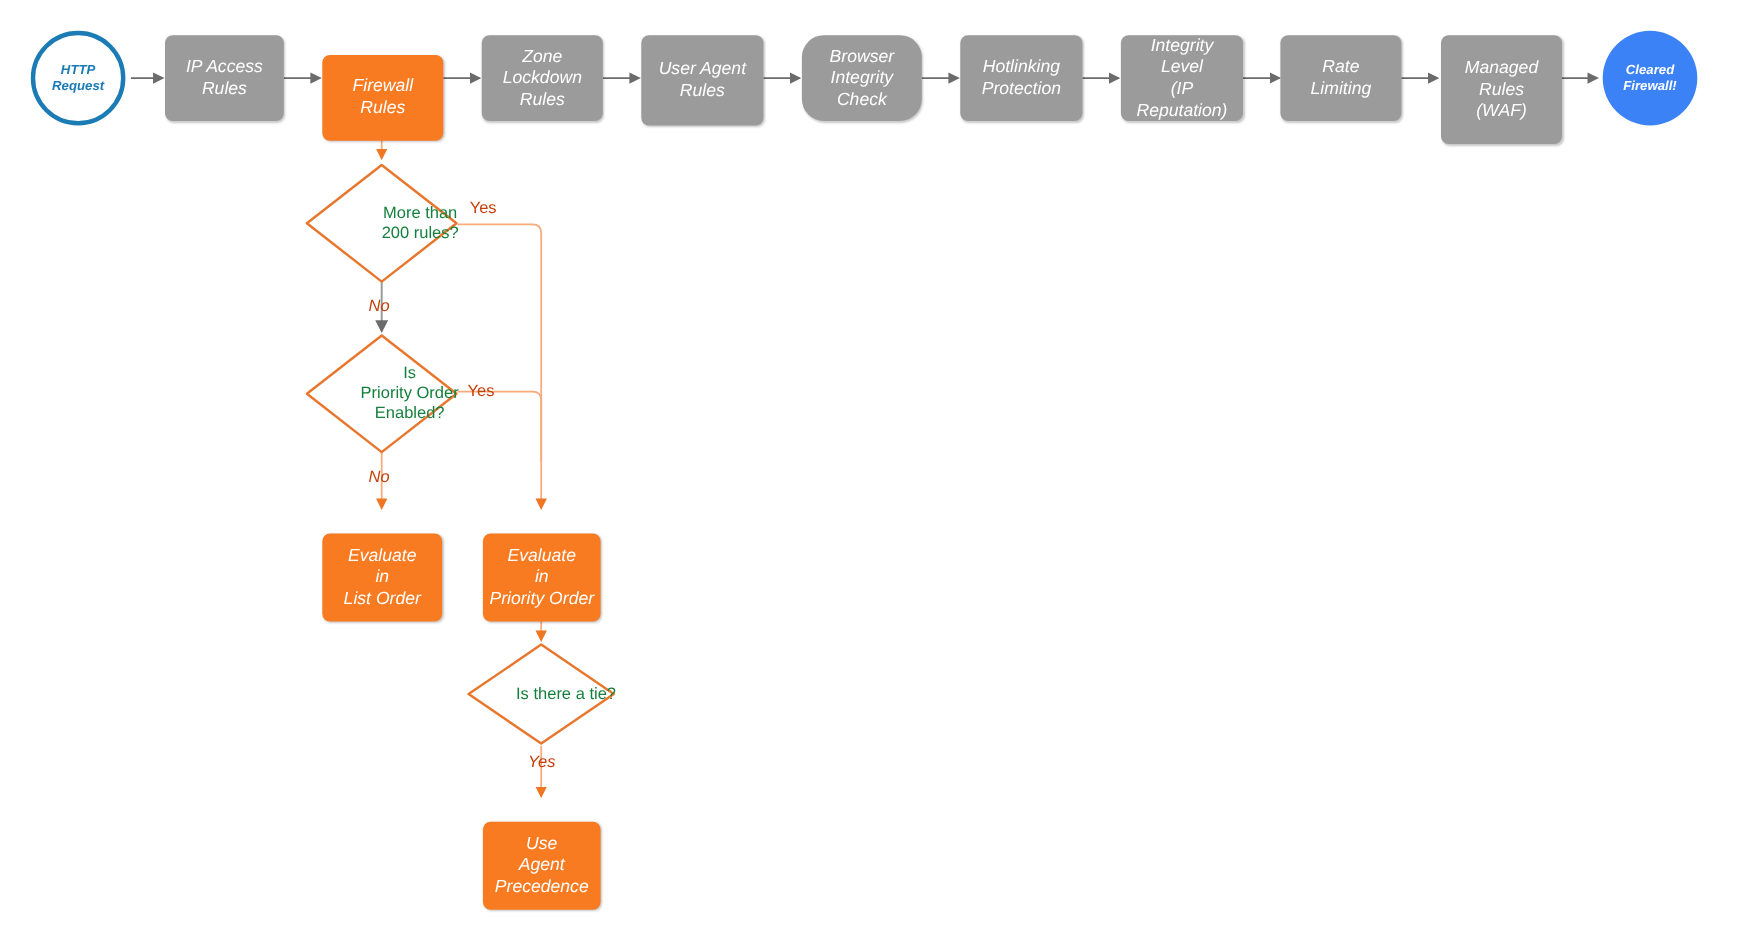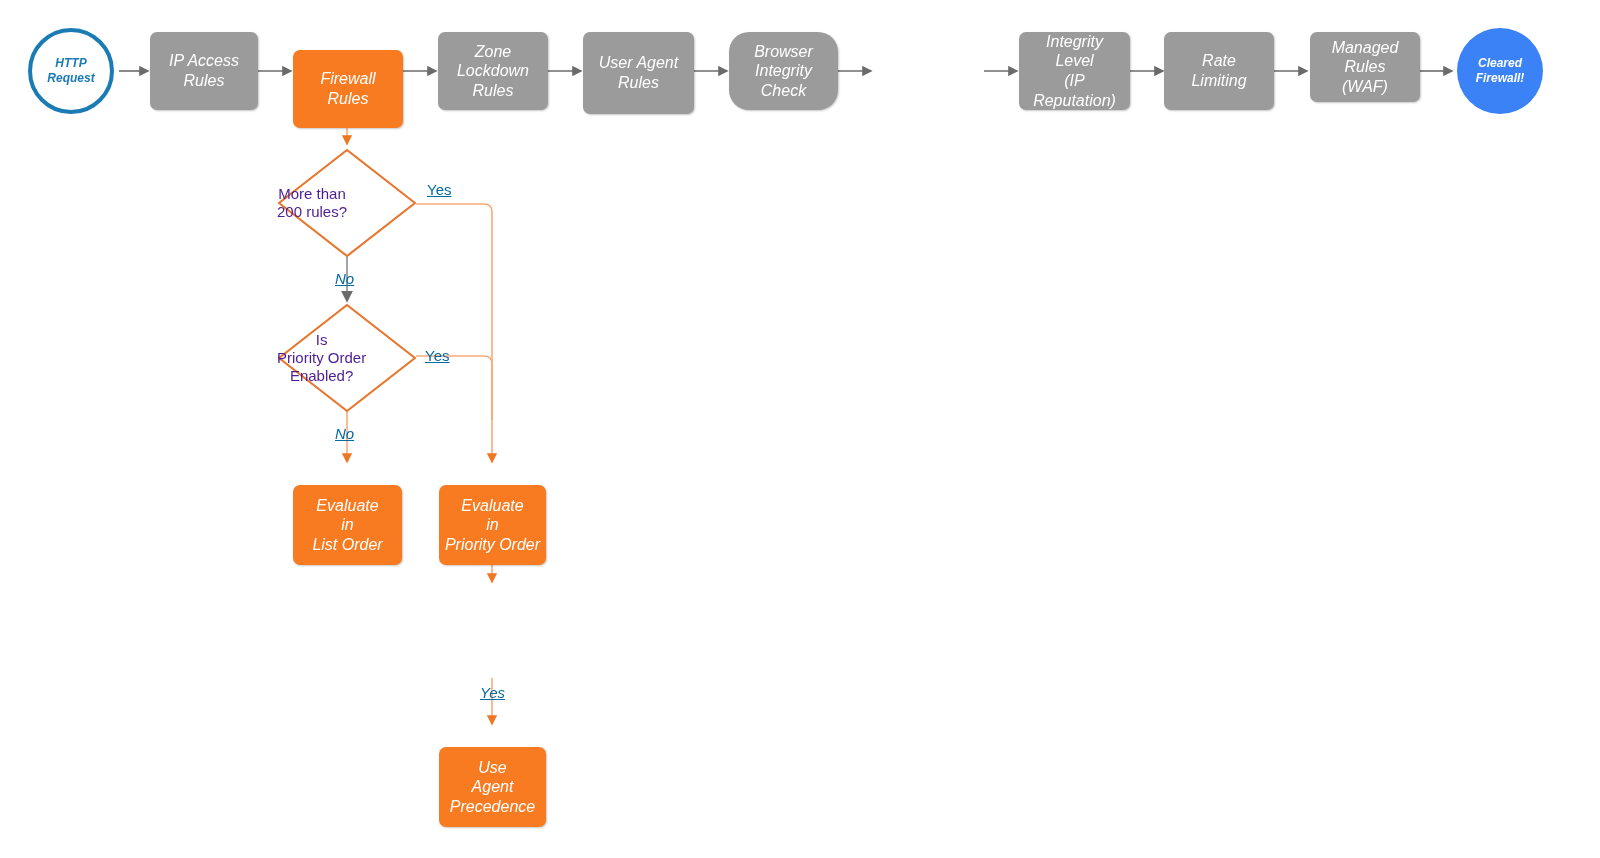--- a/index.html
+++ b/index.html
@@ -75,34 +75,33 @@
     top: 0; left: 0;
     overflow: visible;
   }
   .diamond-label {
     position: absolute;
     top: 0; left: 0;
     width: 100%;
     height: 100%;
     display: flex;
     align-items: center;
-    justify-content: flex-start;
+    justify-content: flex-end;
     text-align: center;
     font-size: 15px;
-    color: #4c1d95;
+    color: #15803d;
     line-height: 1.2;
   }
 
   
   .edge-label {
     position: absolute;
     font-size: 15px;
-    color: #0369a1;
+    color: #c2410c;
     white-space: nowrap;
-    text-decoration: underline;
   }
   .edge-label.italic { font-style: italic; }
   .lbl-line { display: block; }
 </style>
 </head>
 <body>
 
 <div id="canvas">
 
   <svg class="edges" viewBox="0 0 1600 858">
@@ -183,37 +182,43 @@
   </div>
 
   <div class="node box gray" style="left:729px; top:32px; width:109px; height:78px;border-radius:20px;">
     <div>
       <span class="lbl-line">Browser</span>
       <span class="lbl-line">Integrity</span>
       <span class="lbl-line">Check</span>
     </div>
   </div>
 
+  <div class="node box gray" style="left:873px; top:32px; width:111px; height:78px;">
+    <div>
+      <span class="lbl-line">Hotlinking</span>
+      <span class="lbl-line">Protection</span>
+    </div>
+  </div>
 
   <div class="node box gray" style="left:1019px; top:32px; width:111px; height:78px;">
     <div>
       <span class="lbl-line">Integrity</span>
       <span class="lbl-line">Level</span>
       <span class="lbl-line">(IP Reputation)</span>
     </div>
   </div>
 
   <div class="node box gray" style="left:1164px; top:32px; width:110px; height:78px;">
     <div>
       <span class="lbl-line">Rate</span>
       <span class="lbl-line">Limiting</span>
     </div>
   </div>
 
-  <div class="node box gray" style="left:1310px; top:32px; width:110px; height:70px;">
+  <div class="node box gray" style="left:1310px; top:32px; width:110px; height:99px;">
     <div>
       <span class="lbl-line">Managed</span>
       <span class="lbl-line">Rules</span>
       <span class="lbl-line">(WAF)</span>
     </div>
   </div>
 
   <div class="node circle end" style="left:1457px; top:28px; width:86px; height:86px;">
     <div>
       <span class="lbl-line">Cleared</span>
@@ -239,20 +244,30 @@
     </svg>
     <div class="diamond-label">
       <div>
         <span class="lbl-line">Is</span>
         <span class="lbl-line">Priority Order</span>
         <span class="lbl-line">Enabled?</span>
       </div>
     </div>
   </div>
 
+  <div class="diamond-wrap" style="left:424px; top:584px; width:136px; height:94px;">
+    <svg class="dshape" width="136" height="94" viewBox="0 0 136 94">
+      <polygon points="68,2 134,47 68,92 2,47" fill="#ffffff" stroke="#e8762c" stroke-width="2.2" stroke-linejoin="round"></polygon>
+    </svg>
+    <div class="diamond-label">
+      <div>
+        <span class="lbl-line">Is there a tie?</span>
+      </div>
+    </div>
+  </div>
 
   <div class="node box orange" style="left:293px; top:467px; width:109px; height:80px;">
     <div>
       <span class="lbl-line">Evaluate</span>
       <span class="lbl-line">in</span>
       <span class="lbl-line">List Order</span>
     </div>
   </div>
 
   <div class="node box orange" style="left:439px; top:467px; width:107px; height:80px;">

